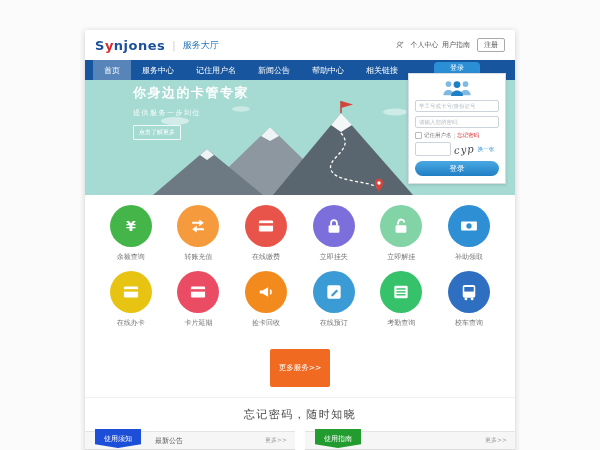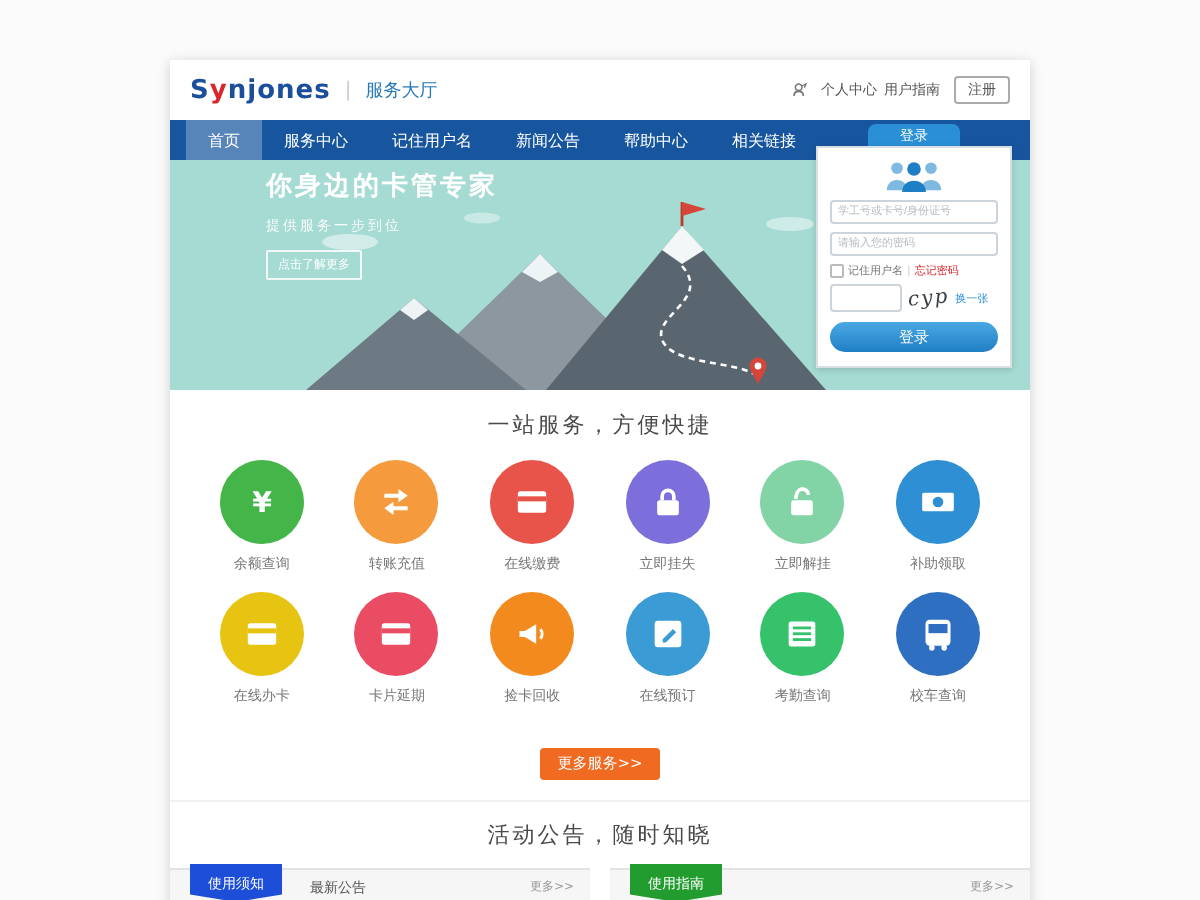--- a/index.html
+++ b/index.html
@@ -56,21 +56,21 @@
 
   
   .services{background:#fff;text-align:center;padding:10px 0 10px;}
   .sec-title{font-size:11px;color:#4a4a4a;letter-spacing:1.5px;margin:0 0 10px;font-weight:normal;}
   .svc-grid{display:flex;flex-wrap:wrap;padding:0 12px;}
   .svc{width:16.66%;box-sizing:border-box;margin-bottom:9px;cursor:pointer;}
   .svc-circle{width:42px;height:42px;border-radius:50%;margin:0 auto;
               display:flex;align-items:center;justify-content:center;}
   .svc-label{font-size:7px;color:#777;margin-top:5px;}
   .more-btn{display:inline-block;background:#f06a22;color:#fff;font-size:7.5px;
-            padding:3px 9px;border-radius:2px;margin-top:12px;cursor:pointer;}
+            padding:14px 9px;border-radius:2px;margin-top:12px;cursor:pointer;}
 
   
   .ann{background:#fff;border-top:1px solid #f0f0f0;padding-top:9px;}
   .ann-title{text-align:center;font-size:11px;color:#4a4a4a;letter-spacing:1.5px;margin:0 0 9px;font-weight:normal;}
   .panels{display:flex;gap:10px;padding:0 0 10px;}
   .panel{flex:1;position:relative;}
   .panel-hd{height:17px;background:#f6f6f6;border-top:1px solid #e3e3e3;border-bottom:1px solid #ddd;
             display:flex;align-items:center;}
   .ribbon{position:relative;top:-2px;height:19px;padding:0 9px;color:#fff;font-size:7px;
           display:flex;align-items:center;margin-left:10px;cursor:pointer;
@@ -166,21 +166,20 @@
             <input class="cap-input" type="text" style="">
             <span class="cap-img">cyp</span>
             <span class="cap-refresh">换一张</span>
           </div>
           <button class="lg-btn">登录</button>
         </div>
       </div>
     </div>
 
     <div class="services">
-      <h2 class="sec-title">一站服务，方便快捷</h2>
       <div class="svc-grid" id="svc-grid">
           <div class="svc">
             <div class="svc-circle" style="background: rgb(68, 181, 73);">
               <svg width="20" height="20" viewBox="0 0 24 24">
                 <text x="12" y="18" font-size="17" font-weight="bold" fill="#fff" text-anchor="middle">¥</text>
               </svg>
             </div>
             <div class="svc-label">余额查询</div>
           </div>
           <div class="svc">
@@ -284,21 +283,21 @@
                 <circle cx="15.7" cy="20.3" r="1.7" fill="#fff"></circle>
               </svg>
             </div>
             <div class="svc-label">校车查询</div>
           </div>
         </div>
       <span class="more-btn">更多服务&gt;&gt;</span>
     </div>
 
     <div class="ann">
-      <h2 class="ann-title">活动公告，随时知晓</h2>
+      <h2 class="ann-title">忘记密码，随时知晓</h2>
       <div class="panels">
         <div class="panel">
           <div class="panel-hd">
             <span class="ribbon red">使用须知</span>
             <span class="panel-tab">最新公告</span>
             <span class="panel-more">更多&gt;&gt;</span>
           </div>
         </div>
         <div class="panel">
           <div class="panel-hd">

